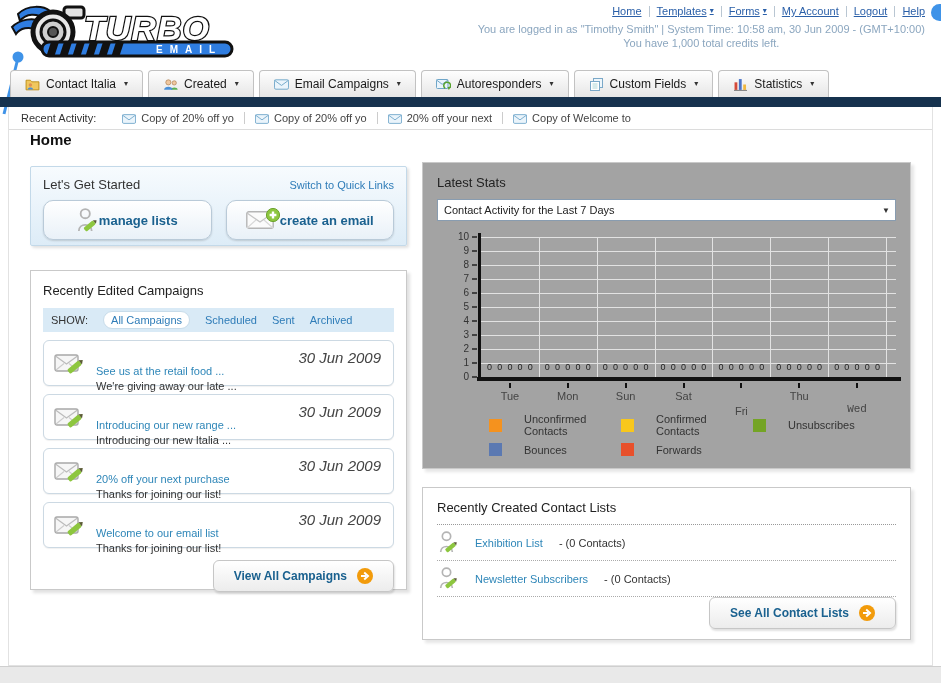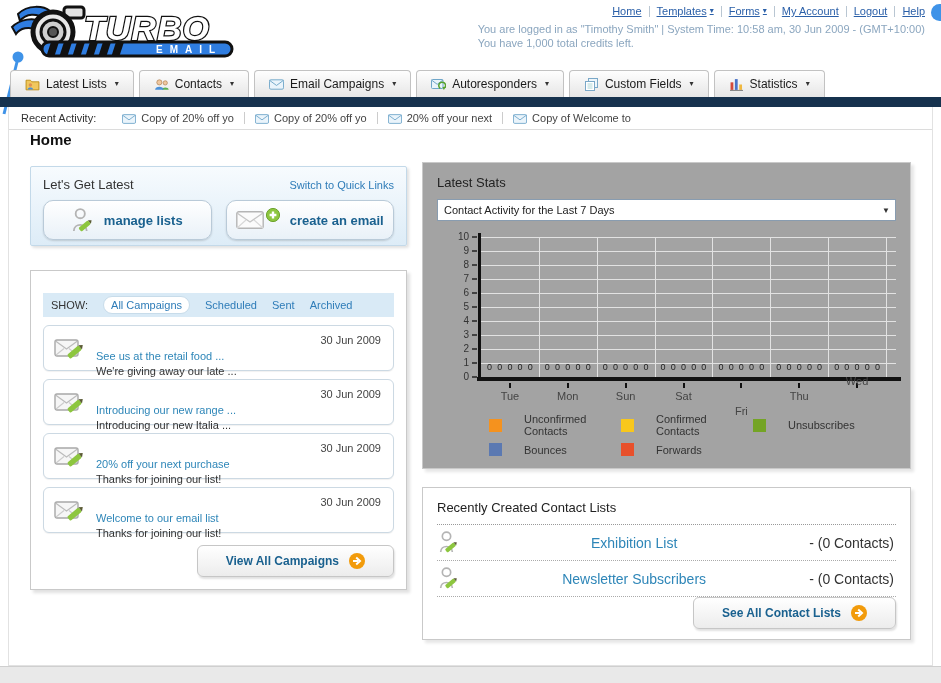--- a/index.html
+++ b/index.html
@@ -9,21 +9,21 @@
 
   
   .logo { position:absolute; top:2px; left:6px; }
   .pin-svg { position:absolute; top:48px; left:0; }
   .right-dot { position:absolute; top:4px; right:-7px; width:17px; height:17px; border-radius:50%; background:#3f93e8; }
   .header-links { position:absolute; top:5px; right:16px; font-size:11px; display:flex; align-items:center; gap:7px; }
   .hlink { color:#2a5fa8; text-decoration:underline; display:flex; align-items:center; gap:3px; }
   .hsep { width:1px; height:11px; background:#b9c6d2; }
   .caret { font-size:8px; line-height:1; }
   .hlink .caret { color:#2a5fa8; }
-  .login-info { position:absolute; top:22px; right:16px; text-align:left; font-size:11px; color:#8ba6bf; line-height:14px; }
+  .login-info { position:absolute; top:22px; right:16px; text-align:center; font-size:11px; color:#8ba6bf; line-height:14px; }
 
   
   .nav { position:absolute; top:70px; left:10px; display:flex; gap:5px; }
   .tab { height:27px; box-sizing:border-box; display:flex; align-items:center; gap:6px; padding:0 14px;
          background:linear-gradient(#fefefe,#e6e6e6); border:1px solid #c2c2c2; border-bottom:none;
          border-radius:4px 4px 0 0; font-size:12px; color:#1a1a1a; cursor:pointer; }
   .tab .caret { color:#333; margin-left:2px; }
   .tab-ic { width:15px; height:13px; }
   .navy-bar { position:absolute; top:97px; left:0; width:941px; height:10px; background:#16324e; }
 
@@ -42,43 +42,43 @@
 
   
   .left-col { position:absolute; left:30px; top:166px; width:377px; }
   .gs-panel { box-sizing:border-box; width:100%; height:80px; background:linear-gradient(#f7fbfe,#ddecf7);
               border:1px solid #c3d9e9; border-radius:2px; box-shadow:2px 2px 3px rgba(0,0,0,0.12);
               padding:10px 12px; position:relative; }
   .gs-title { font-size:13px; color:#333; }
   .gs-switch { position:absolute; right:12px; top:12px; font-size:11px; color:#2e7cb8; text-decoration:none; }
   .gs-btns { display:flex; gap:14px; margin-top:8px; }
   .gs-btn { flex:1; height:38px; background:linear-gradient(#ffffff,#e9f1f8); border:1px solid #b9cad8;
-            border-radius:10px; display:flex; align-items:center; justify-content:center; gap:10px; cursor:pointer;
+            border-radius:10px; display:flex; align-items:center; justify-content:center; cursor:pointer;
             box-shadow:0 1px 2px rgba(0,0,0,0.15); }
   .gs-label { font-size:13px; font-weight:bold; color:#1a618f; }
   .gs-ic { width:22px; height:27px; }
   .env-lg { width:28px; height:18px; }
   .plus-ic { width:14px; height:14px; margin-left:-8px; margin-top:-10px; }
 
   .camp-panel { box-sizing:border-box; width:100%; margin-top:24px; background:#fff; border:1px solid #c9c9c9;
                 box-shadow:3px 3px 3px rgba(0,0,0,0.12); padding:12px; height:320px; }
   .panel-title { font-size:13px; color:#222; }
   .filter-bar { margin-top:10px; background:#d9eaf6; padding:6px 8px; font-size:11px; display:flex; align-items:center; gap:15px; }
   .show-label { color:#333; }
   .filter { color:#2e7cb8; text-decoration:none; }
   .filter.active { background:#fff; border:1px solid #c8dcea; border-radius:9px; padding:2px 7px; margin:-3px 0; }
   .camp-row { margin-top:8px; border:1px solid #ccd9e3; border-radius:6px; height:44px; display:flex; align-items:center;
               padding:0 10px; position:relative; background:#fff; box-shadow:0 1px 1px rgba(0,0,0,0.06); }
   .camp-ic { width:32px; height:25px; }
   .camp-text { margin-left:10px; line-height:15px; }
   .camp-title { font-size:11px; color:#2e86b8; text-decoration:none; display:block;margin-top:32px; }
   .camp-sub { font-size:11px; color:#333; }
-  .camp-date { position:absolute; right:12px; top:8px; font-size:11px; color:#444; }
+  .camp-date { position:absolute; right:12px; top:8px; font-size:15px; color:#444;font-style:italic; }
   .camp-footer { display:flex; justify-content:flex-end; margin-top:12px; }
-  .cta-btn { display:inline-flex; align-items:center; gap:10px; padding:7px 28px; background:linear-gradient(#ffffff,#ececec);
+  .cta-btn { display:inline-flex; align-items:center; gap:10px; padding:7px 20px; background:linear-gradient(#ffffff,#ececec);
              border:1px solid #c6c6c6; border-radius:6px; cursor:pointer; box-shadow:1px 2px 2px rgba(0,0,0,0.12); }
   .cta-label { font-size:12px; font-weight:bold; color:#1a618f; }
   .cta-arrow { width:16px; height:16px; }
 
   
   .right-col { position:absolute; left:422px; top:162px; width:489px; }
   .stats-panel { box-sizing:border-box; width:100%; height:307px; background:#a3a3a3; border:1px solid #c9c9c9;
                  box-shadow:3px 3px 3px rgba(0,0,0,0.1); padding:12px 14px; }
   .stats-select { margin-top:9px; height:20px; border:1px solid #889cb0; background:#fff; display:flex; align-items:center;
                   position:relative; padding-left:6px; font-size:11px; color:#222; cursor:pointer; }
@@ -95,21 +95,21 @@
   .xtick  { position:absolute; width:2px; height:5px; background:#111; }
   .xlabel { position:absolute; text-align:center; font-size:11px; color:#444; }
 
   .chart-legend { display:flex; flex-wrap:wrap; padding-left:52px; margin-top:2px; }
   .legend-item { width:132px; display:flex; align-items:center; gap:22px; margin-bottom:6px; font-size:11px; color:#333; }
   .swatch { width:13px; height:13px; flex:none; }
 
   .cl-panel { box-sizing:border-box; width:100%; margin-top:18px; height:153px; background:#fff; border:1px solid #c9c9c9;
               box-shadow:3px 3px 3px rgba(0,0,0,0.1); padding:12px 14px; position:relative; }
   .cl-list { margin-top:9px; border-top:1px dotted #999; }
-  .cl-item { display:flex; align-items:center; gap:16px; padding:5px 2px; border-bottom:1px dotted #aaa; font-size:14px;justify-content:space-between; }
+  .cl-item { display:flex; align-items:center; gap:16px; padding:5px 2px; border-bottom:1px dotted #aaa; font-size:11px; }
   .cl-ic { width:20px; height:25px; }
   .cl-link { color:#2e86b8; text-decoration:none; }
   .cl-detail { color:#333; }
   .cl-footer { position:absolute; right:14px; bottom:10px; }
 
   .footer { position:absolute; left:0; top:666px; width:941px; height:17px; background:#e9e9e9;
             border-top:1px solid #cfcfcf; box-sizing:border-box; }
 </style>
 </head>
 <body>
@@ -232,28 +232,28 @@
   <div class="login-info">
     <div>You are logged in as "Timothy Smith" | System Time: 10:58 am, 30 Jun 2009 - (GMT+10:00)</div>
     <div>You have 1,000 total credits left.</div>
   </div>
 
   <div class="nav">
     <div class="tab">
       <svg class="tab-ic">
           <use href="#sym-folder"></use>
         </svg>
-      <span>Latest Lists</span>
+      <span>Contact Italia</span>
       <span class="caret">▾</span>
     </div>
     <div class="tab">
       <svg class="tab-ic">
           <use href="#sym-people"></use>
         </svg>
-      <span>Contacts</span>
+      <span>Created</span>
       <span class="caret">▾</span>
     </div>
     <div class="tab">
       <svg class="tab-ic">
           <use href="#sym-envelope"></use>
         </svg>
       <span>Email Campaigns</span>
       <span class="caret">▾</span>
     </div>
     <div class="tab">
@@ -308,21 +308,21 @@
         </svg>
       <a class="ra-link">Copy of Welcome to</a>
     </span>
   </div>
 
   <div class="home-title">Home</div>
 
   <div class="left-col">
 
     <div class="gs-panel">
-      <div class="gs-title">Let's Get Latest</div>
+      <div class="gs-title">Let's Get Started</div>
       <a class="gs-switch">Switch to Quick Links</a>
       <div class="gs-btns">
         <div class="gs-btn">
           <svg class="gs-ic">
               <use href="#sym-person-pencil"></use>
             </svg>
           <span class="gs-label">manage lists</span>
         </div>
         <div class="gs-btn">
           <svg class="env-lg">
@@ -330,20 +330,21 @@
             </svg>
           <svg class="plus-ic">
               <use href="#sym-plus"></use>
             </svg>
           <span class="gs-label">create an email</span>
         </div>
       </div>
     </div>
 
     <div class="camp-panel">
+      <div class="panel-title">Recently Edited Campaigns</div>
       <div class="filter-bar">
         <span class="show-label">SHOW:</span>
         <a class="filter active">All Campaigns</a>
         <a class="filter">Scheduled</a>
         <a class="filter">Sent</a>
         <a class="filter">Archived</a>
       </div>
 
       <div class="camp-row">
         <svg class="camp-ic">
@@ -488,21 +489,21 @@
           <div class="zero" style="left: 369.886px; top: 137px;">0</div>
           <div class="zero" style="left: 380.086px; top: 137px;">0</div>
           <div class="xtick" style="left: 361.214px; top: 158px;"></div>
           <div class="xlabel" style="left: 333.286px; top: 165px; width: 57.8571px;">Thu</div>
           <div class="zero" style="left: 397.143px; top: 137px;">0</div>
           <div class="zero" style="left: 407.343px; top: 137px;">0</div>
           <div class="zero" style="left: 417.543px; top: 137px;">0</div>
           <div class="zero" style="left: 427.743px; top: 137px;">0</div>
           <div class="zero" style="left: 437.943px; top: 137px;">0</div>
           <div class="xtick" style="left: 419.071px; top: 158px;"></div>
-          <div class="xlabel" style="left: 391.143px; top: 150px; width: 57.8571px;">Wed</div>
+          <div class="xlabel" style="left: 391.143px; top: 178px; width: 57.8571px; font-family: Liberation Mono, monospace;">Wed</div>
         </div>
       <div class="chart-legend">
           <div class="legend-item">
             <span class="swatch" style="background: rgb(245, 146, 30);"></span>
             <span>Unconfirmed Contacts</span>
           </div>
           <div class="legend-item">
             <span class="swatch" style="background: rgb(248, 199, 28);"></span>
             <span>Confirmed Contacts</span>
           </div>

